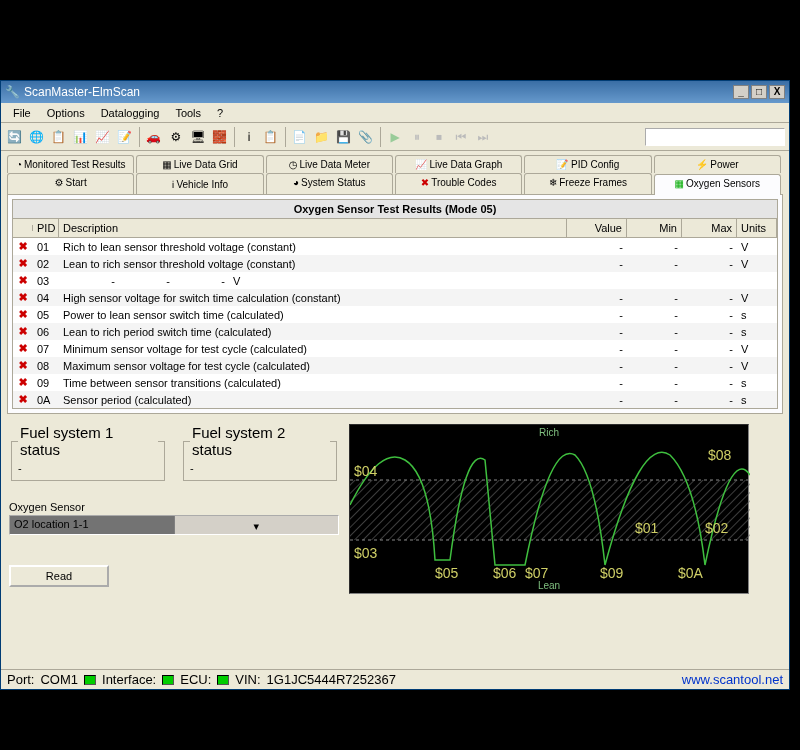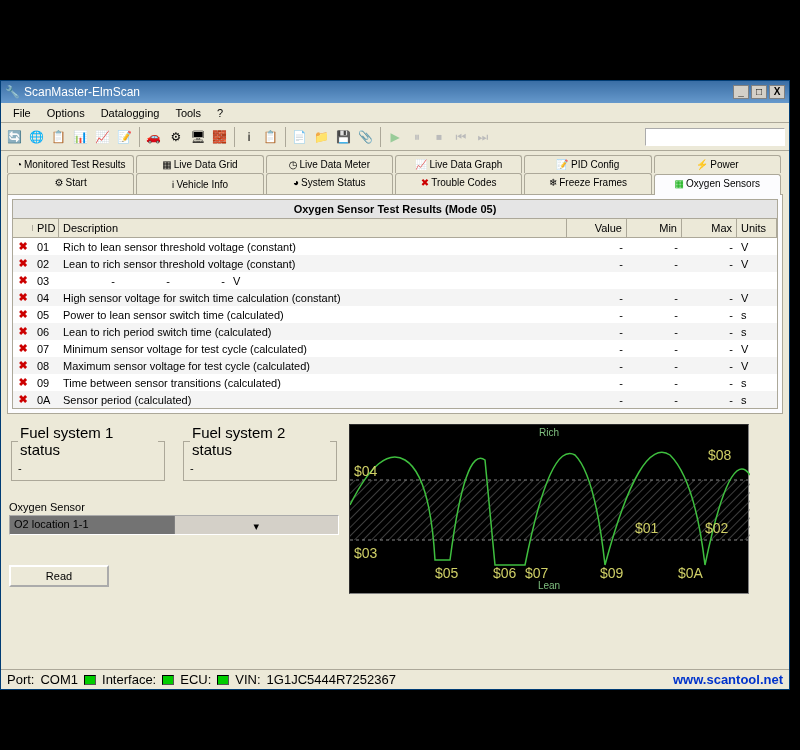--- a/index.html
+++ b/index.html
@@ -225,21 +225,21 @@
   }
   .led {
     display: inline-block;
     width: 12px; height: 10px;
     background: #0c0;
     border: 1px inset #555;
   }
   .statusbar .url {
     margin-left: auto;
     color: #0033cc;
-    font-weight: bold;
+    font-weight: normal;
   }
 </style>
 </head>
 <body>
 
 <div class="window">
 
   <div class="titlebar">
     <span class="icon">🔧</span>
     <span>ScanMaster-ElmScan</span>

